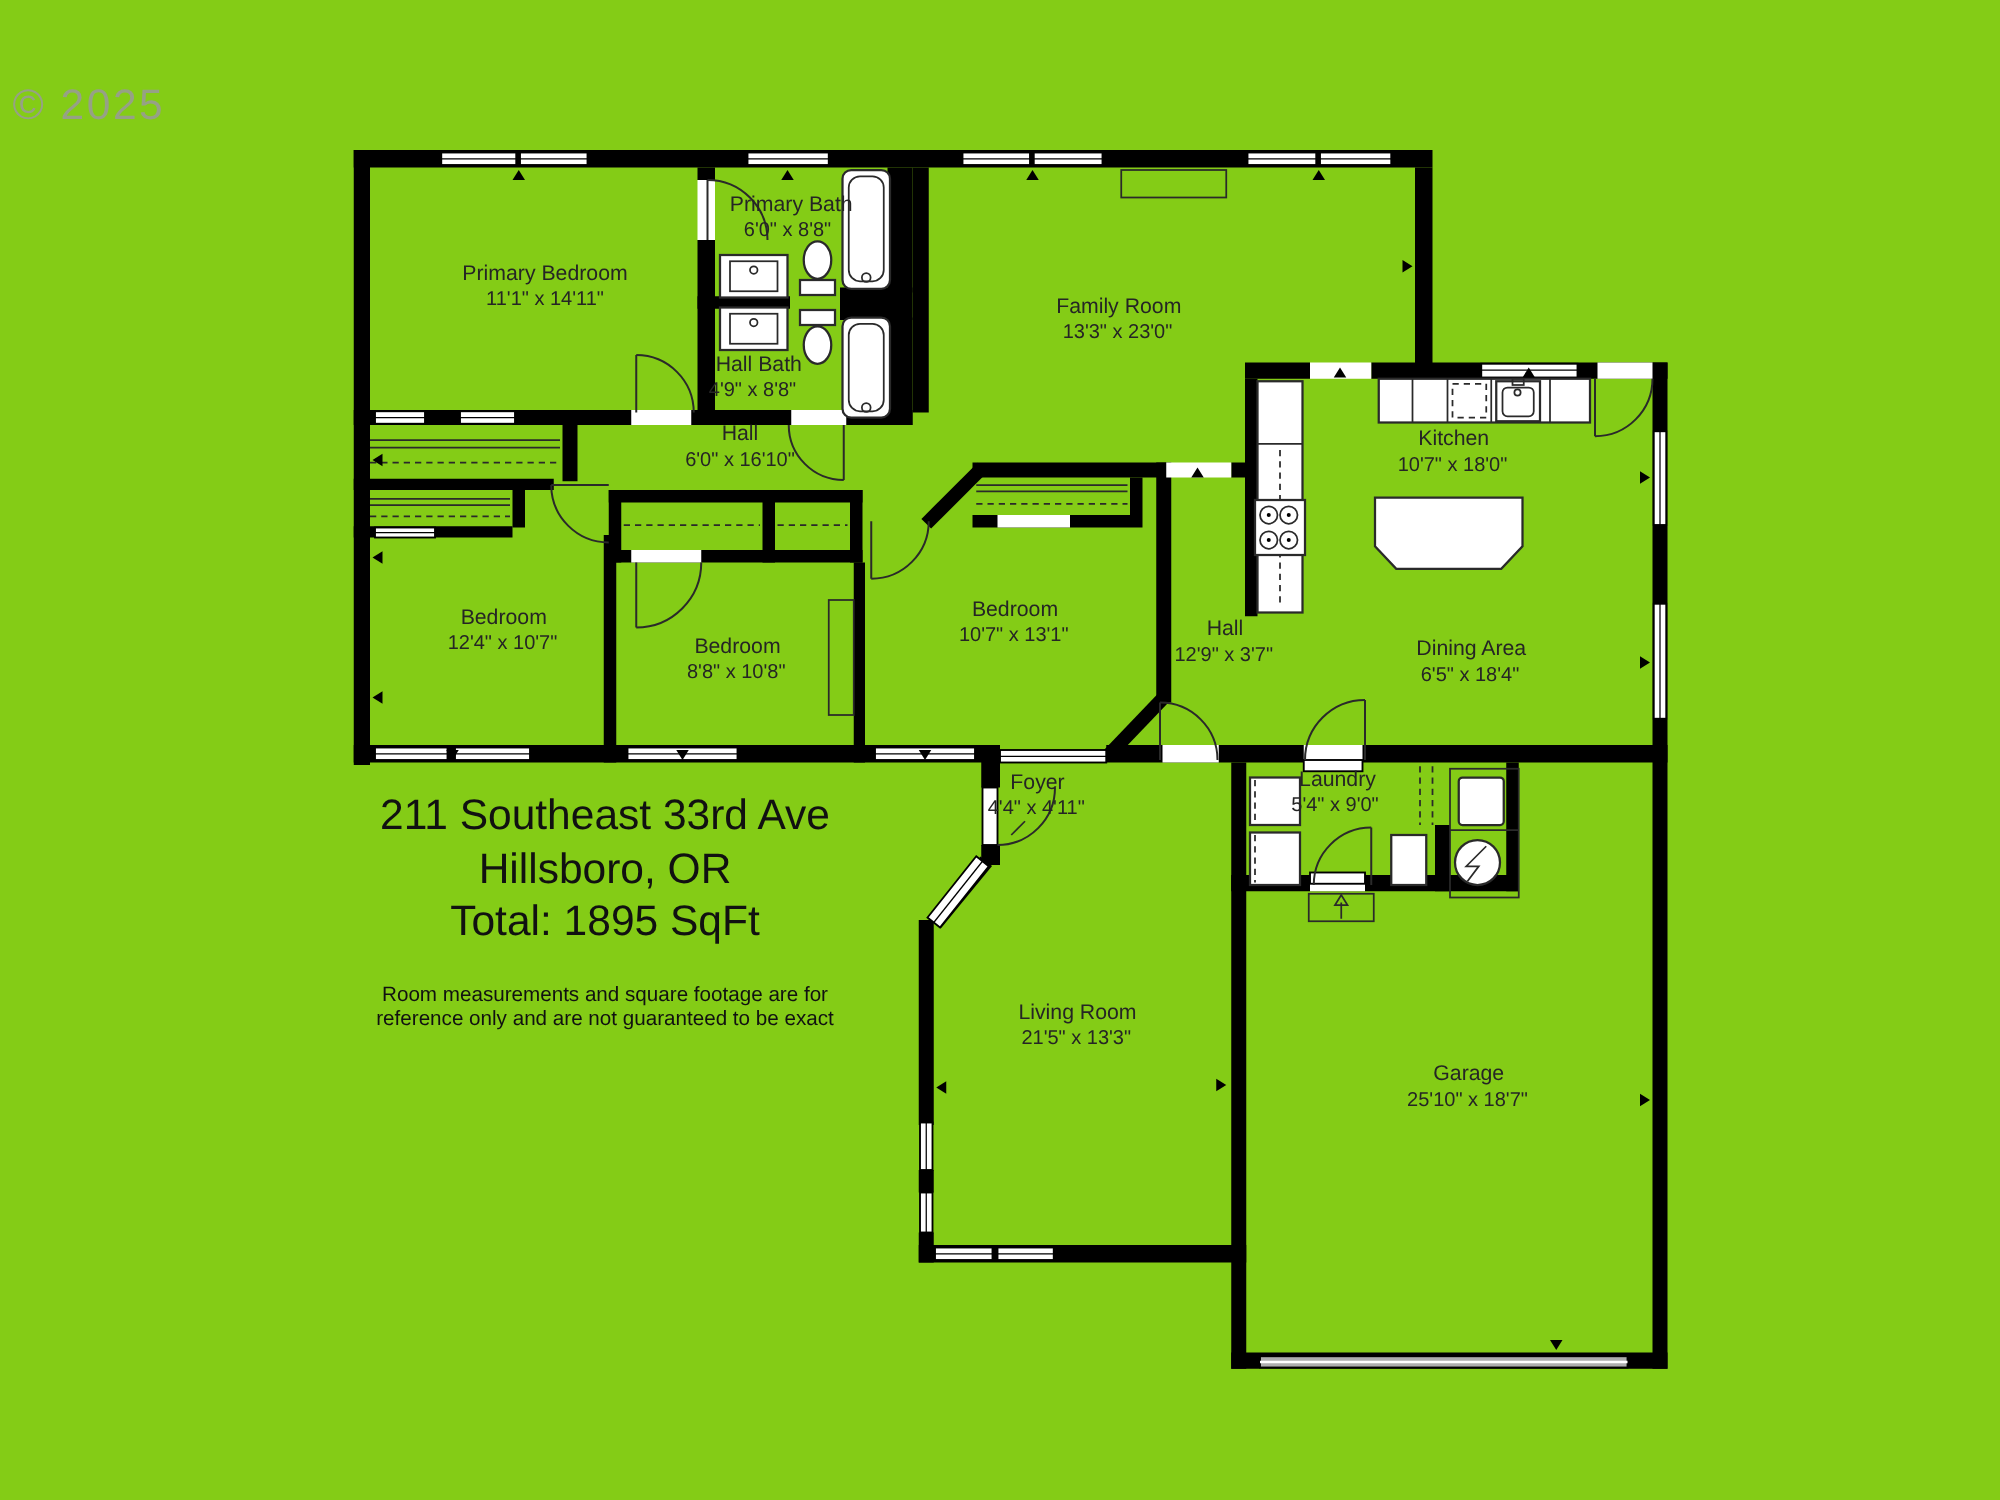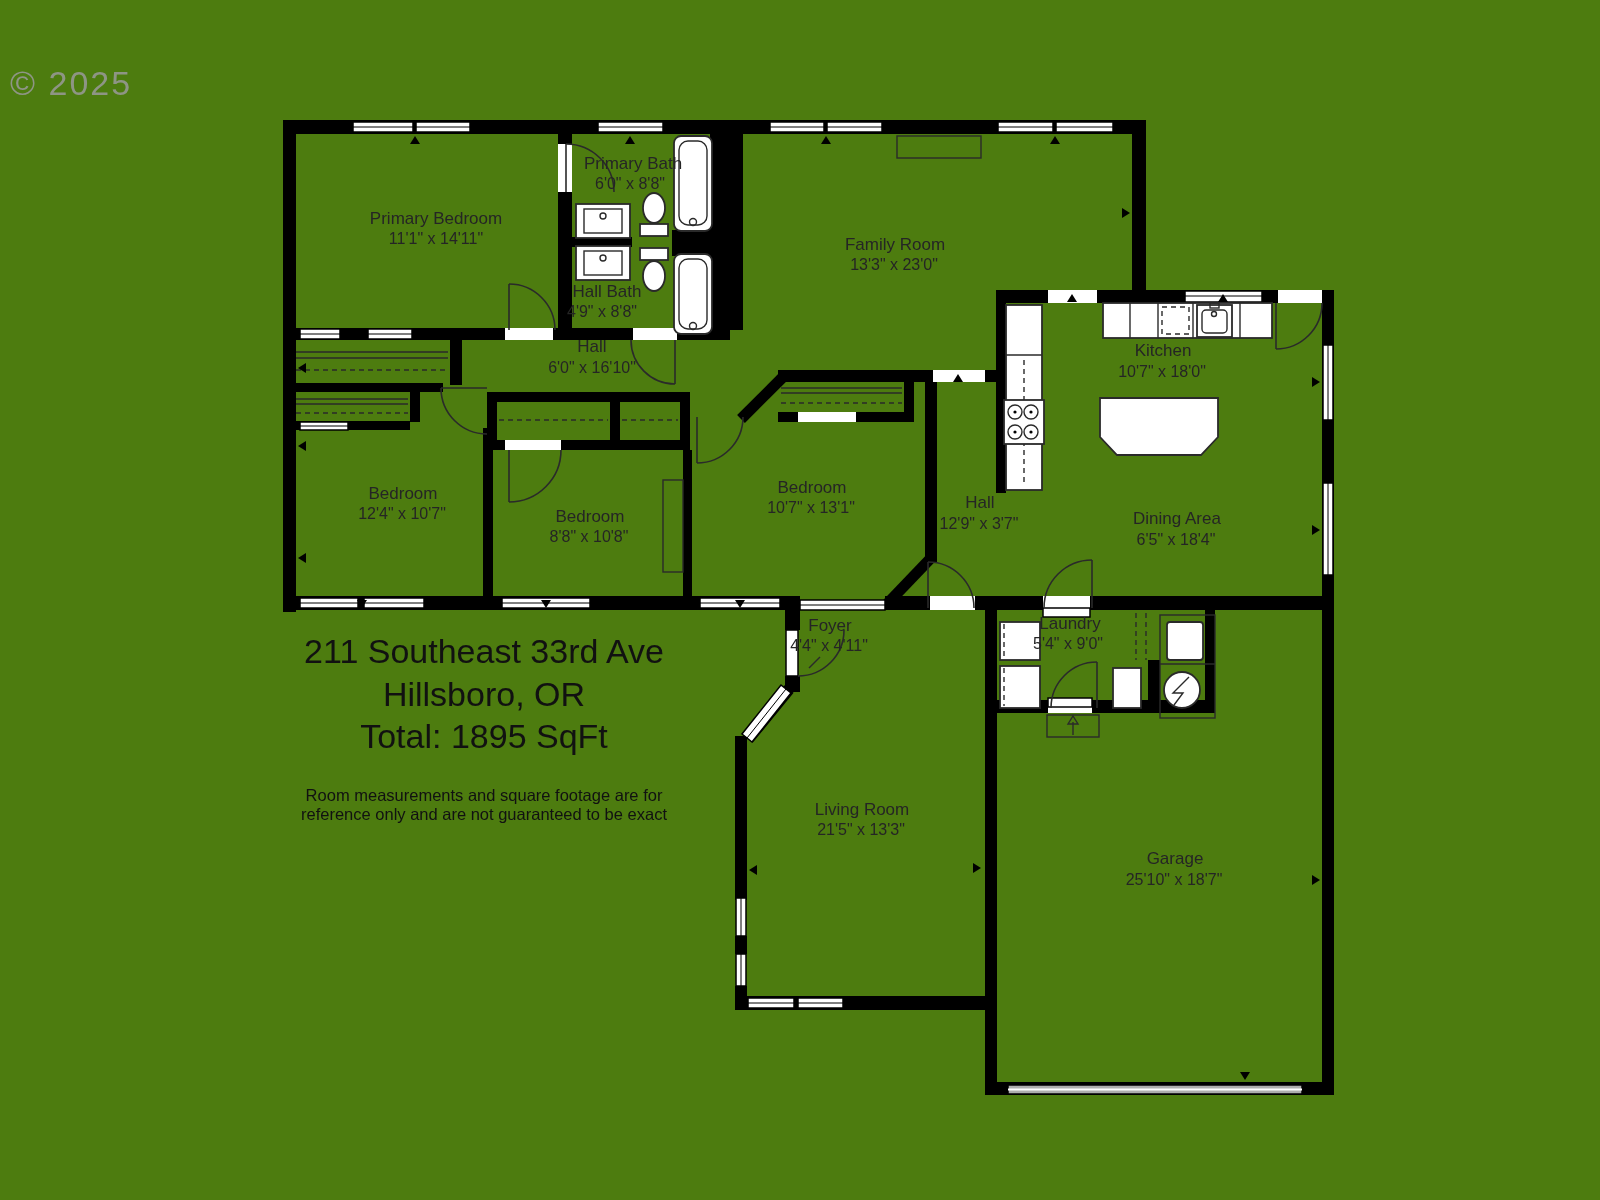--- a/index.html
+++ b/index.html
@@ -1,16 +1,16 @@
 <!DOCTYPE html>
 <html><head>
 <meta charset="utf-8">
 <style>
   html,body{margin:0;padding:0;background:#fff;}
-  .page{position:relative;width:1600px;height:1200px;background:#4d7c0f;overflow:hidden;
+  .page{position:relative;width:1600px;height:1200px;background:#84cc16;overflow:hidden;
         font-family:"Liberation Sans", sans-serif;}
   svg{position:absolute;left:0;top:0;}
   svg text{fill:#252525;font-family:"Liberation Sans", sans-serif;}
   .room-name{font-size:17px;}
   .room-dims{font-size:16px;}
   .addr{font-size:34px;fill:#111;}
   .disc{font-size:16.5px;fill:#111;}
   .wm{font-size:34px;fill:#9a9a9a;letter-spacing:2px;opacity:.85;}
   .wall{fill:#000;stroke:none;}
   .wline{stroke:#000;stroke-linecap:butt;}

